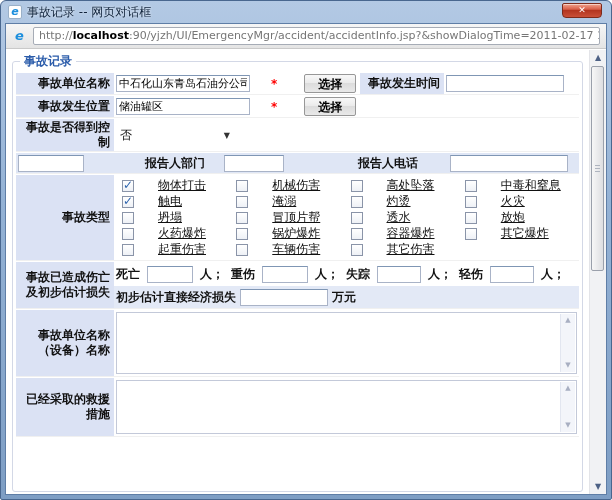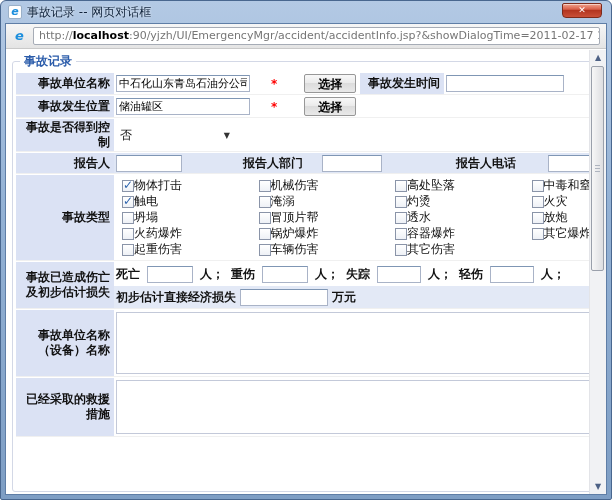--- a/index.html
+++ b/index.html
@@ -56,21 +56,21 @@
     background:linear-gradient(180deg,#f8f8f8,#ebebeb 45%,#dcdcdc 50%,#e9e9e9);
     border:1px solid #979797; border-radius:2px; font-size:12px; font-weight:bold;
     font-family:"DejaVu Sans",sans-serif; line-height:16px; cursor:pointer; }
   .select { display:flex; align-items:center; justify-content:space-between;
     background:#fff; height:18px; padding:0 4px; cursor:pointer; }
   .arrow { font-size:8px; color:#333; }
   .rowblue { background:#dfe6f5; }
   .rowblue .ilabel { font-weight:bold; text-align:right;font-family:Liberation Mono, monospace; }
   .cbgrid { flex:1; display:grid; grid-template-columns:repeat(4,1fr); row-gap:1px;
     padding:3px 0 3px 8px; background:#fff; align-content:center; }
-  .cb-item { display:flex; align-items:center; gap:0; height:15px; cursor:pointer; }
+  .cb-item { display:flex; align-items:center; gap:24px; height:15px; cursor:pointer;text-decoration:underline; }
   .cb { width:12px; height:12px; flex:none; border:1px solid #8a94a8;
     background:linear-gradient(180deg,#fff,#eef1f6); position:relative; }
   .cb.checked::after { content:"✓"; position:absolute; left:0; top:-3px;
     color:#2e64ad; font-weight:bold; font-size:12px; }
   .subcol { flex:1; display:flex; flex-direction:column; }
   .sub1 { display:flex; align-items:center; height:24px; background:#fff; padding-left:2px; gap:7px; font-weight:bold; }
   .sub2 { display:flex; align-items:center; height:22px; background:#e3e9f6; padding-left:2px; gap:4px; font-weight:bold; }
   .ta { flex:1; margin:2px; height:62px; border:1px solid #c3c9d9; background:#fff; position:relative; }
   .ta.short { height:54px; }
   .ta-sb { position:absolute; top:1px; right:1px; bottom:1px; width:15px;
@@ -124,21 +124,20 @@
             <div class="lblcell">事故是否得到控制</div>
             <div class="ccell grow">
               <div class="select" style="width:118px;">
                 <span>否</span>
                 <span class="arrow">▼</span>
               </div>
             </div>
           </div>
 
           <div class="trow rowblue">
-            <div class="lblcell">报告人</div>
             <div class="ccell grow rowblue">
               <input class="txt" style="width: 66px;" value="">
               <span class="ilabel" style="width:102px;">报告人部门</span>
               <input class="txt" style="width: 60px;" value="">
               <span class="ilabel" style="width:86px;margin-left:42px;text-align:center;">报告人电话</span>
               <input class="txt" style="width: 118px;" value="">
             </div>
           </div>
 
           <div class="trow">

